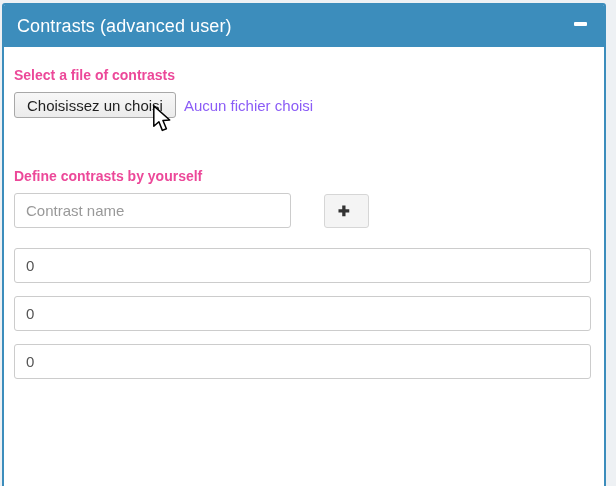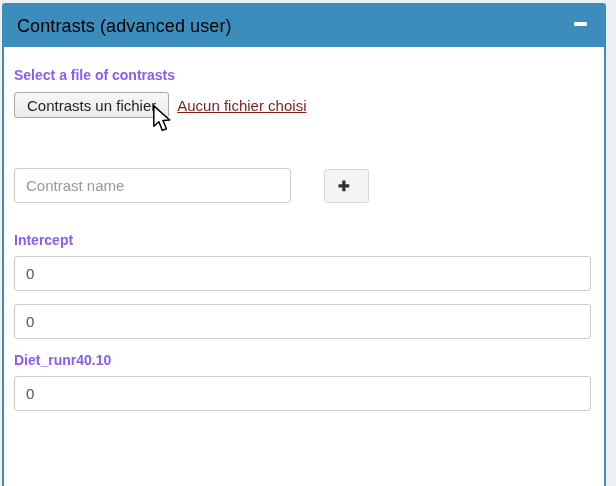--- a/index.html
+++ b/index.html
@@ -15,21 +15,21 @@
     position: absolute;
     left: 2px; top: 3px;
     width: 604px; height: 560px;
     background: #ffffff;
     border: 2px solid #3c8dbc;
     border-radius: 3px;
   }
   .box-header {
     height: 42px;
     background: #3c8dbc;
-    color: #000000;
+    color: #ffffff;
     display: flex;
     align-items: center;
     padding: 0 13px;
     border-radius: 1px 1px 0 0;
   }
   .box-title {
     font-size: 18px;
     font-weight: normal;
     letter-spacing: 0.1px;
   }
@@ -48,49 +48,48 @@
     background: #ffffff;
     border-radius: 1px;
   }
   .box-body {
     padding: 20px 13px 20px 10px;
   }
   .control-label {
     display: block;
     font-size: 14px;
     font-weight: bold;
-    color: #8b5cf6;
+    color: #ec4899;
     margin-bottom: 9px;
   }
   .file-group { margin-bottom: 50px; }
   .file-row {
     display: flex;
     align-items: center;
   }
   .file-btn {
     font-family: "Liberation Sans", sans-serif;
     font-size: 15px;
     color: #1f1f1f;
     background: linear-gradient(#f7f7f7, #ebebeb);
     border: 1px solid #a8a8a8;
     border-radius: 3px;
     padding: 2px 12px;
     height: 26px;
     cursor: pointer;
   }
   .file-status {
     font-size: 15px;
-    color: #7f1d1d;
+    color: #8b5cf6;
     margin-left: 8px;
-    text-decoration: underline;
   }
   .define-row {
     display: flex;
     align-items: center;
-    margin-bottom: 29px;
+    margin-bottom: 20px;
   }
   input[type="text"] {
     height: 35px;
     border: 1px solid #cccccc;
     border-radius: 3px;
     padding: 6px 11px;
     font-size: 15px;
     color: #555555;
     font-family: "Liberation Sans", sans-serif;
     background: #ffffff;
@@ -137,45 +136,44 @@
     <button class="box-tools">
       <span class="minus-bar"></span>
     </button>
   </div>
 
   <div class="box-body">
 
     <div class="file-group">
       <span class="control-label">Select a file of contrasts</span>
       <div class="file-row">
-        <button class="file-btn">Contrasts un fichier</button>
+        <button class="file-btn">Choisissez un choisi</button>
         <span class="file-status">Aucun fichier choisi</span>
       </div>
     </div>
 
     <div>
+      <span class="control-label">Define contrasts by yourself</span>
       <div class="define-row">
         <input type="text" class="contrast-name-input" placeholder="Contrast name" style="">
         <button class="add-btn">
           <span class="plus-glyph">✚</span>
         </button>
       </div>
     </div>
 
     <div class="field-group">
-      <span class="control-label">Intercept</span>
       <input type="text" class="field-input" value="0" style="">
     </div>
 
     <div class="field-group">
       <input type="text" class="field-input" value="0" style="">
     </div>
 
     <div class="field-group">
-      <span class="control-label">Diet_runr40.10</span>
       <input type="text" class="field-input" value="0" style="">
     </div>
 
   </div>
 </div>
 
 <svg class="cursor-overlay" width="21" height="27" viewBox="0 0 14 18">
   <path d="M1.2,0.6 L1.2,14.2 L4.6,11.2 L6.9,16.9 L9.6,15.8 L7.3,10.3 L11.8,10.0 Z" fill="#ffffff" stroke="#000000" stroke-width="1" stroke-linejoin="round"></path>
 </svg>
 

